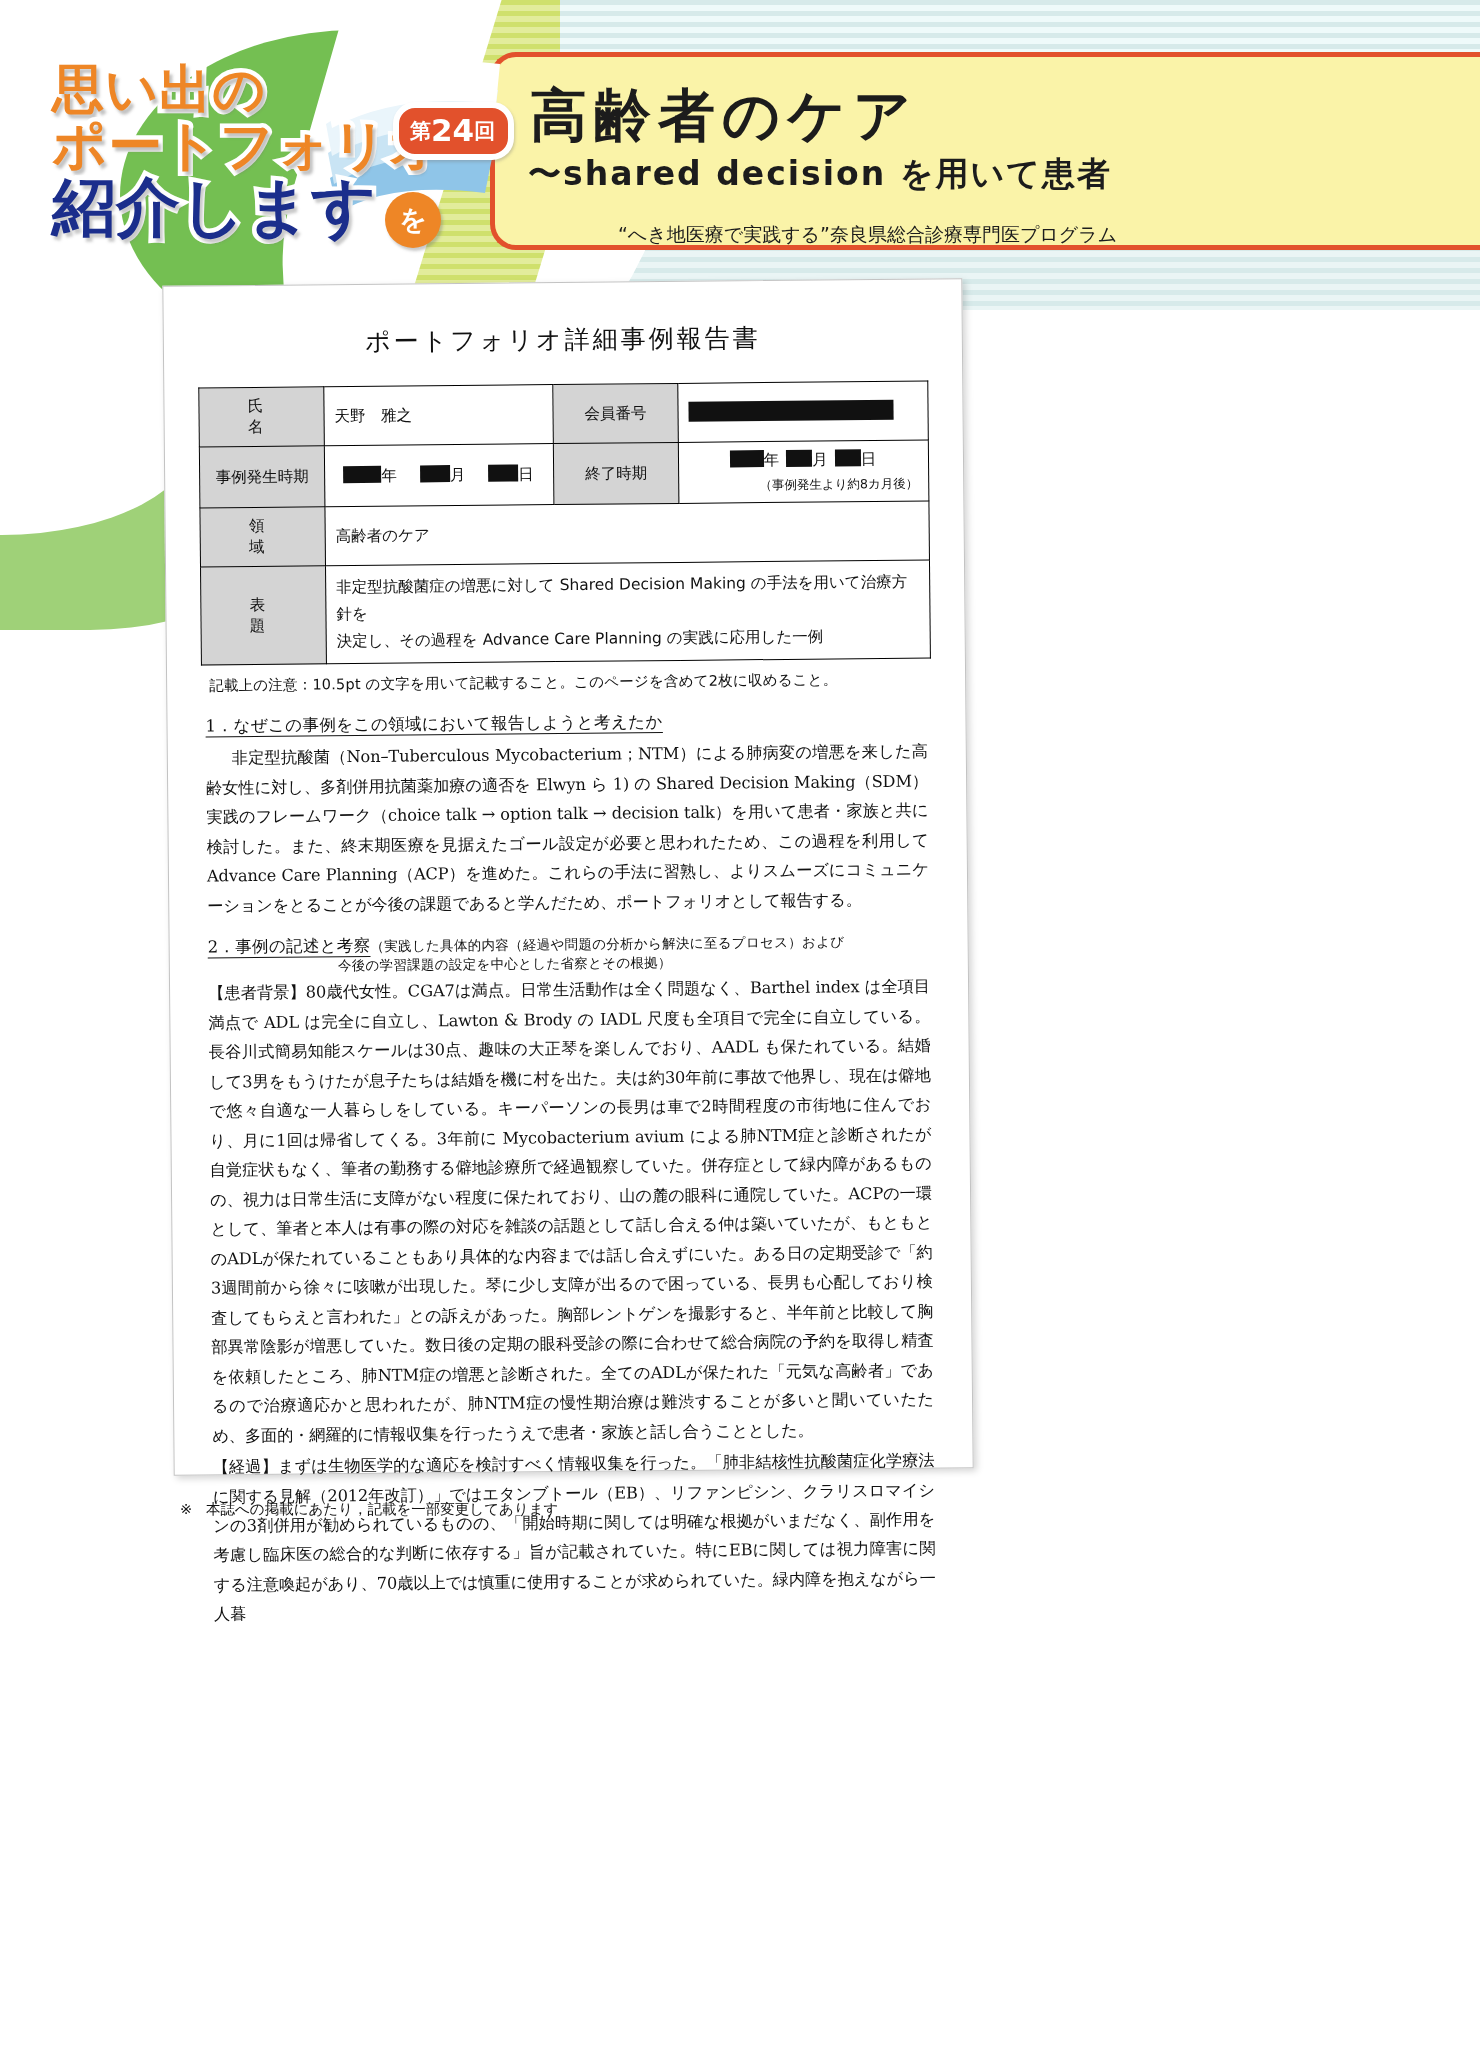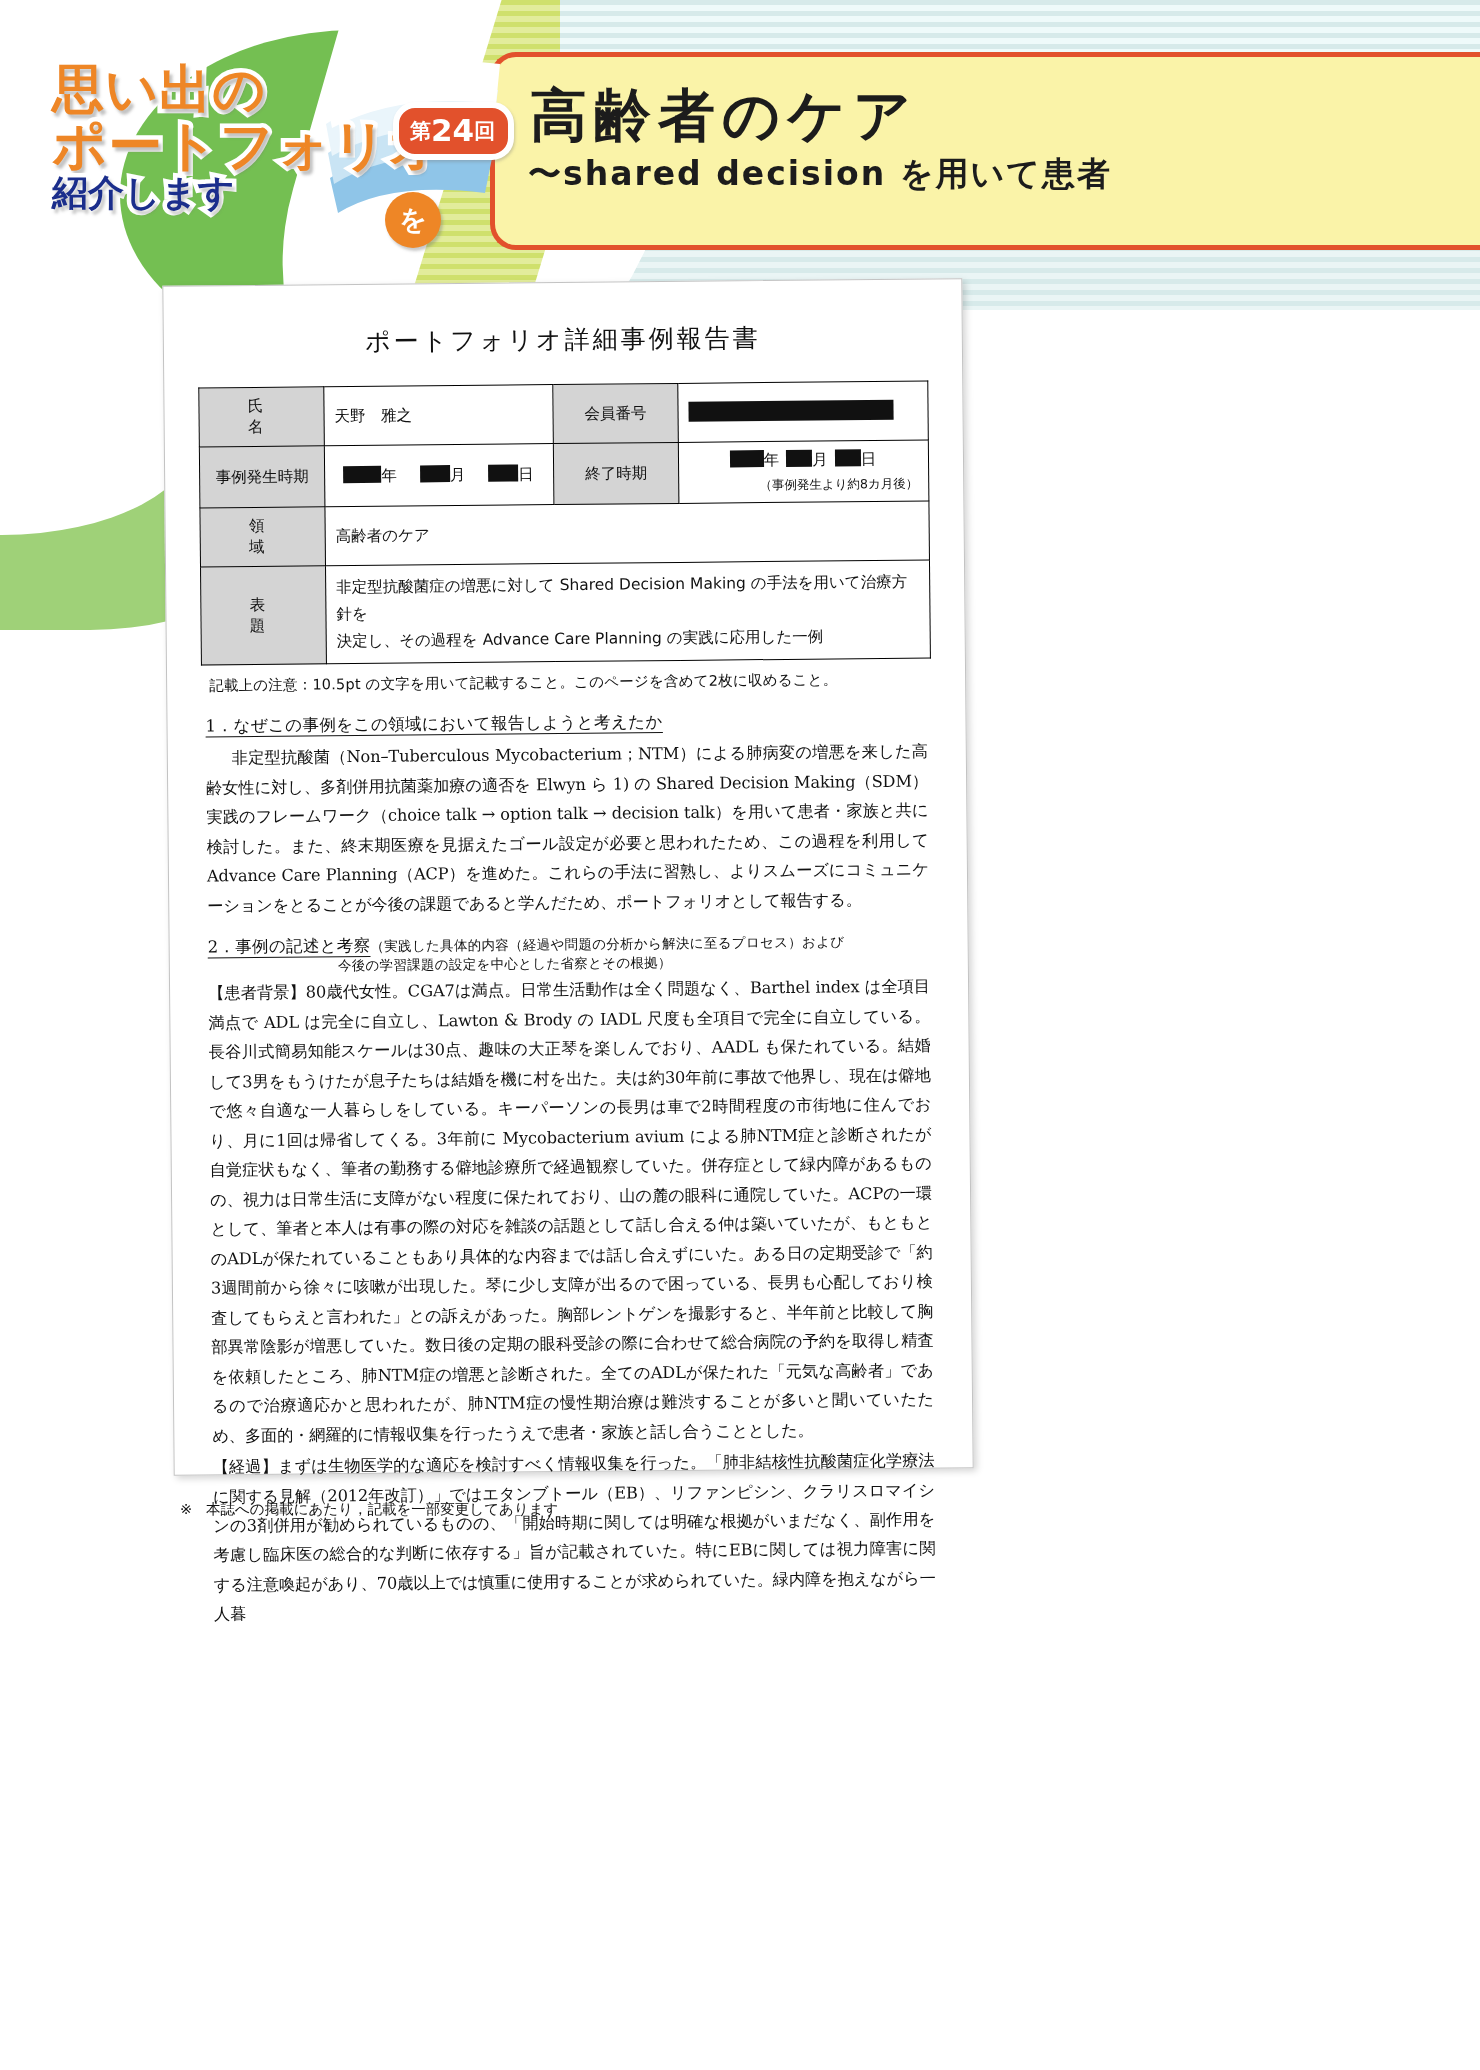--- a/index.html
+++ b/index.html
@@ -119,21 +119,21 @@
   }
   .logo-l1, .logo-l2 {
     font-size: 52px; font-weight: bold; color: #ee8626;
     -webkit-text-stroke: 9px #ffffff;
     paint-order: stroke fill;
     letter-spacing: 1px; line-height: 1.06;
     text-shadow: 3px 4px 3px rgba(120,120,120,0.45);
   }
   .logo-l2 { font-size: 54px; }
   .logo-l3 {
-    font-size: 36px; font-weight: bold; color: #1b2e8c;
+    font-size: 64px; font-weight: bold; color: #1b2e8c;
     -webkit-text-stroke: 9px #ffffff;
     paint-order: stroke fill;
     line-height: 1.06;
     text-shadow: 3px 4px 3px rgba(120,120,120,0.40);
   }
   .logo-wo {
     position: absolute; left: 385px; top: 192px; z-index: 13;
     width: 56px; height: 56px; border-radius: 50%;
     background: #ee8626; color: #ffffff;
     font-size: 27px; font-weight: bold;
@@ -305,20 +305,21 @@
   </div>
   <div class="logo-wo">を</div>
 
   <div class="ep-badge">
     <span class="sm">第</span><span>24</span><span class="sm">回</span>
   </div>
 
   <div class="title-panel"></div>
   <div class="title-main">高齢者のケア</div>
   <div class="title-sub">〜shared decision を用いて患者</div>
+  <div class="title-prog">“へき地医療で実践する”奈良県総合診療専門医プログラム</div>
 
   <div class="sheet">
     <div class="sheet-inner">
       <div class="doc-title">ポートフォリオ詳細事例報告書</div>
 
       <table class="form">
         <tbody>
             <tr class="thickb">
           <td class="lbl">氏　　名</td>
           <td class="wide">天野　雅之</td>

